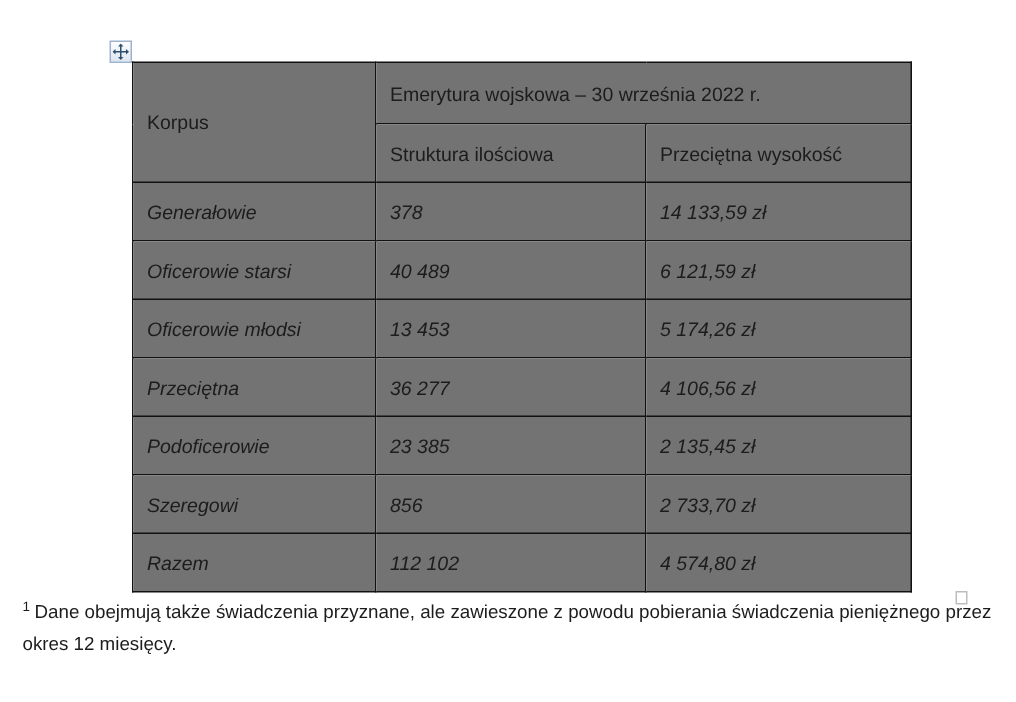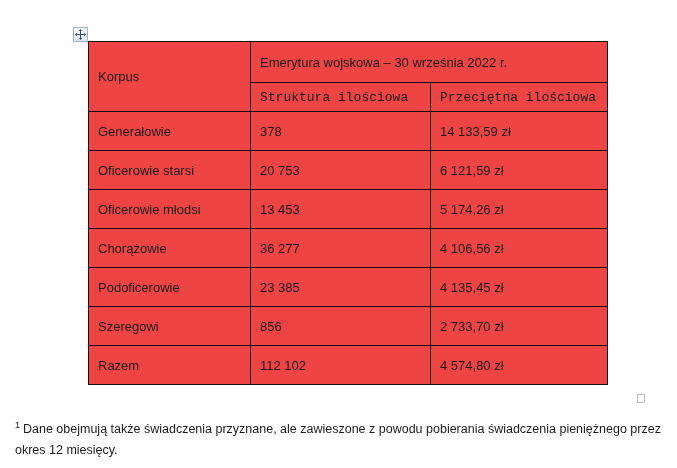--- a/index.html
+++ b/index.html
@@ -30,34 +30,34 @@
     width:519px;
     border-collapse:collapse;
     table-layout:fixed;
     font-size:13px;
     color:#1c1c1c;
   }
   table.doc-table td {
     border:1px solid #111111;
     padding:2px 4px 2px 9px;
     vertical-align:middle;
-    background:#ef4444;
+    background:#737373;
     white-space:nowrap;
     overflow:hidden;
   }
   .col-corps { width:162px; }
   .col-count { width:180px; }
   .col-avg   { width:177px; }
   tr.hdr-top  td { height:41px; }
-  tr.hdr-sub  td { height:29px;font-family:Liberation Mono, monospace; }
-  tr.body-row td { height:39px; }
+  tr.hdr-sub  td { height:39px; }
+  tr.body-row td { height:39px;font-style:italic; }
 
   
   .footnote {
-    position:absolute; left:15px; top:419px;
+    position:absolute; left:15px; top:398px;
     width:652px;
     font-size:12.5px;
     line-height:20.5px;
     color:#1c1c1c;
   }
   .footnote sup {
     font-size:9px;
     vertical-align:super;
     line-height:0;
     margin-right:3px;
@@ -97,47 +97,47 @@
         <col class="col-count">
         <col class="col-avg">
     </colgroup>
     <tbody>
       <tr class="hdr-top">
         <td rowspan="2">Korpus</td>
         <td colspan="2">Emerytura wojskowa – 30 września 2022 r.</td>
       </tr>
       <tr class="hdr-sub">
         <td>Struktura ilościowa</td>
-        <td>Przeciętna ilościowa</td>
+        <td>Przeciętna wysokość</td>
       </tr>
 
       <tr class="body-row">
         <td>Generałowie</td>
         <td>378</td>
         <td>14 133,59 zł</td>
       </tr>
       <tr class="body-row">
         <td>Oficerowie starsi</td>
-        <td>20 753</td>
+        <td>40 489</td>
         <td>6 121,59 zł</td>
       </tr>
       <tr class="body-row">
         <td>Oficerowie młodsi</td>
         <td>13 453</td>
         <td>5 174,26 zł</td>
       </tr>
       <tr class="body-row">
-        <td>Chorążowie</td>
+        <td>Przeciętna</td>
         <td>36 277</td>
         <td>4 106,56 zł</td>
       </tr>
       <tr class="body-row">
         <td>Podoficerowie</td>
         <td>23 385</td>
-        <td>4 135,45 zł</td>
+        <td>2 135,45 zł</td>
       </tr>
       <tr class="body-row">
         <td>Szeregowi</td>
         <td>856</td>
         <td>2 733,70 zł</td>
       </tr>
       <tr class="body-row">
         <td>Razem</td>
         <td>112 102</td>
         <td>4 574,80 zł</td>

